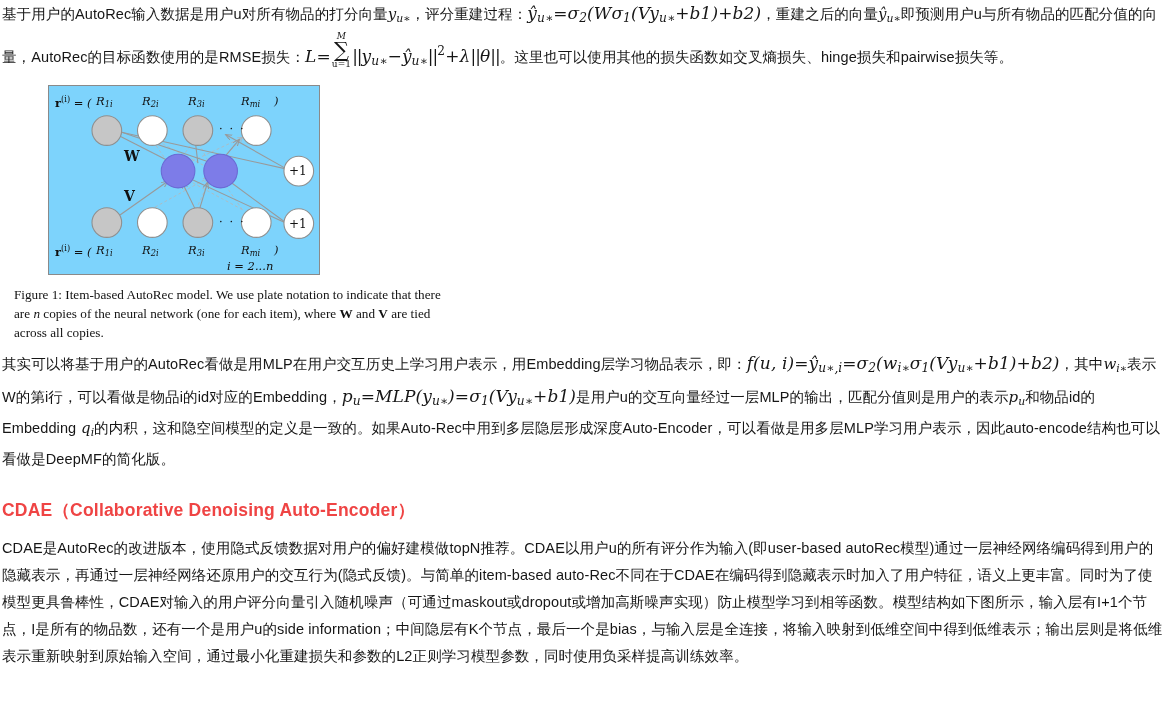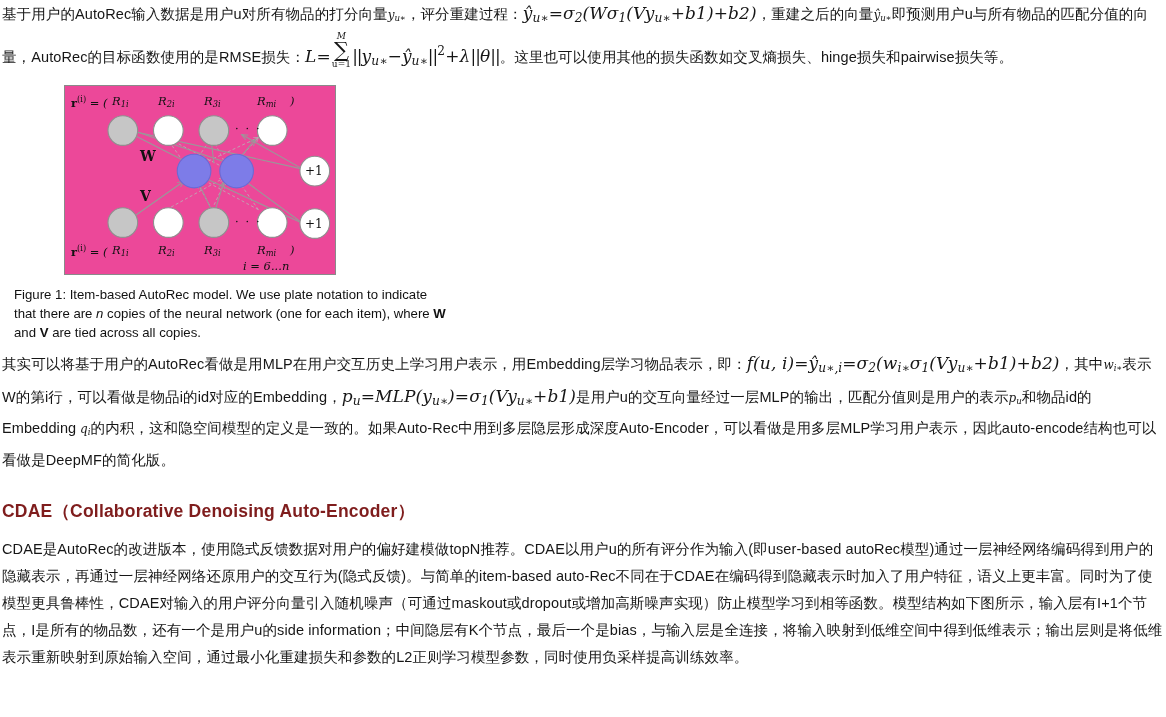--- a/index.html
+++ b/index.html
@@ -28,21 +28,21 @@
     color: #161616;
     text-align: left;
     letter-spacing: 0.1px;
   }
   p.body-text.first { padding-top: 4px; }
 
   
   .m {
     font-family: "DejaVu Serif", "Liberation Serif", serif;
     font-style: italic;
-    font-size: 12px;
+    font-size: 15px;
     letter-spacing: 0;
     white-space: nowrap;
   }
   .mb { 
     font-family: "DejaVu Serif", "Liberation Serif", serif;
     font-style: italic;
     font-size: 17px;
     white-space: nowrap;
   }
   sub.ms {
@@ -74,56 +74,56 @@
   .figure-wrap {
     margin: 10px 0 2px 0;
     padding-left: 8px;
   }
   .figure-box {
     position: relative;
     width: 272px;
     height: 190px;
     border: 1.5px solid #8a8a8a;
     box-sizing: border-box;
-    margin-left: 56px;
-    background: #ec4899;
+    margin-left: 40px;
+    background: #7dd3fc;
   }
   .fig-svg { position: absolute; inset: 0; width: 100%; height: 100%; }
   .fig-label {
     position: absolute;
     font-family: "DejaVu Serif", "Liberation Serif", serif;
     font-style: italic;
     font-size: 11.5px;
     color: #111;
     white-space: nowrap;
   }
   .fig-label.bold {
     font-weight: bold;
     font-style: normal;
     font-family: "DejaVu Serif", "Liberation Serif", serif;
     font-size: 14px;
   }
   .fig-caption {
     margin: 10px 0 0 0;
     width: 432px;
-    font-family: Liberation Sans, sans-serif;
+    font-family: Liberation Serif, serif;
     font-size: 13.2px;
     line-height: 19px;
     color: #111;
     padding-left: 6px;
   }
   .fig-caption .it { font-style: italic; }
   .fig-caption .bf { font-weight: bold; }
 
   h2.section-heading {
     margin: 24px 0 12px 0;
     padding: 0 2px;
     font-size: 17.5px;
     font-weight: bold;
-    color: #7f1d1d;
+    color: #ef4444;
     letter-spacing: 0.2px;
     line-height: 26px;
   }
   .spacer-sm { height: 6px; }
 </style>
 </head>
 <body>
 
 <div class="page">
 
@@ -219,21 +219,21 @@
 
       <span class="fig-label" style="left:6px; top:157px;">
         <b style="font-style:normal">r</b><sup class="ms">(i)</sup> = (
       </span>
       <span class="fig-label" style="left:47px; top:157px;">R<sub class="ms">1i</sub></span>
       <span class="fig-label" style="left:93px; top:157px;">R<sub class="ms">2i</sub></span>
       <span class="fig-label" style="left:139px; top:157px;">R<sub class="ms">3i</sub></span>
       <span class="fig-label" style="left:192px; top:157px;">R<sub class="ms">mi</sub></span>
       <span class="fig-label" style="left:225px; top:157px;">)</span>
 
-      <span class="fig-label" style="left:178px; top:173px;">i = 6...n</span>
+      <span class="fig-label" style="left:178px; top:173px;">i = 2...n</span>
     </div>
 
     <p class="fig-caption"><span>Figure 1: Item-based AutoRec model.  We use plate notation to indicate that there are </span><span class="it">n</span><span> copies of the neural network (one for each item), where </span><span class="bf">W</span><span> and </span><span class="bf">V</span><span> are tied across all copies.</span></p>
   </div>
 
   <div class="spacer-sm"></div>
 
   <p class="body-text">
     <span>其实可以将基于用户的AutoRec看做是用MLP在用户交互历史上学习用户表示，用Embedding层学习物品表示，即：</span><span class="mb">f<span class="paren">(</span>u, i<span class="paren">)</span><span class="op">=</span>ŷ<sub class="ms">u∗,i</sub><span class="op">=</span>σ<sub class="ms">2</sub><span class="paren">(</span>w<sub class="ms">i∗</sub>σ<sub class="ms">1</sub><span class="paren">(</span>Vy<sub class="ms">u∗</sub><span class="op">+</span>b1<span class="paren">)</span><span class="op">+</span>b2<span class="paren">)</span></span><span>，其中</span><span class="m">w<sub class="ms">i∗</sub></span><span>表示W的第i行，可以看做是物品i的id对应的Embedding，</span><span class="mb">p<sub class="ms">u</sub><span class="op">=</span>MLP<span class="paren">(</span>y<sub class="ms">u∗</sub><span class="paren">)</span><span class="op">=</span>σ<sub class="ms">1</sub><span class="paren">(</span>Vy<sub class="ms">u∗</sub><span class="op">+</span>b1<span class="paren">)</span></span><span>是用户u的交互向量经过一层MLP的输出，匹配分值则是用户的表示</span><span class="m">p<sub class="ms">u</sub></span><span>和物品id的Embedding</span><span class="m">&nbsp;q<sub class="ms">i</sub></span><span>的内积，这和隐空间模型的定义是一致的。如果Auto-Rec中用到多层隐层形成深度Auto-Encoder，可以看做是用多层MLP学习用户表示，因此auto-encode结构也可以看做是DeepMF的简化版。</span>
   </p>

